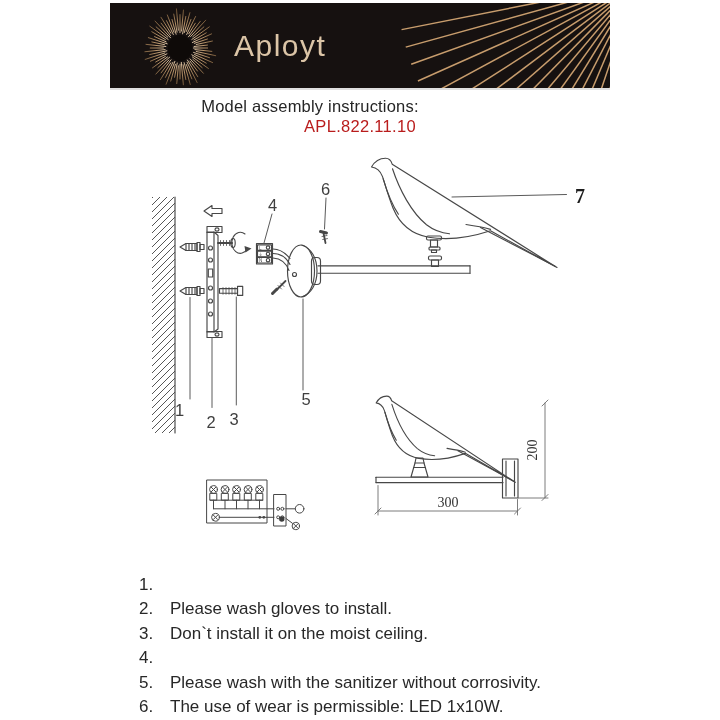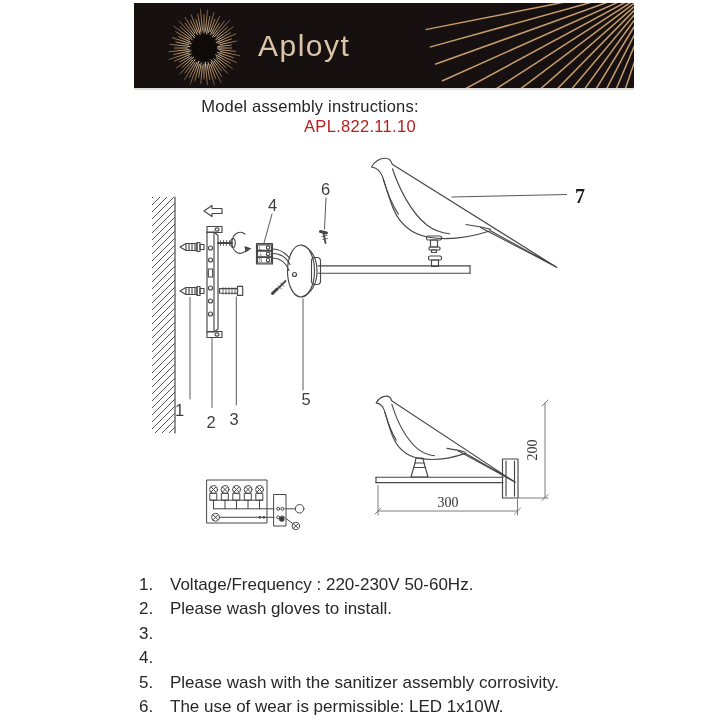--- a/index.html
+++ b/index.html
@@ -1,19 +1,19 @@
 <!DOCTYPE html>
 <html><head>
 <meta charset="utf-8">
 <style>
   html,body{margin:0;padding:0;}
   .page{position:relative;width:720px;height:720px;background:#ffffff;overflow:hidden;
         font-family:"Liberation Sans",sans-serif;}
   .banner{position:absolute;left:110px;top:3px;width:500px;height:85px;background:#161110;
-          overflow:hidden;box-shadow:0 2px 0 rgba(0,0,0,.12);margin-left:24px;}
+          overflow:hidden;box-shadow:0 2px 0 rgba(0,0,0,.12);}
   .banner-art{position:absolute;left:0;top:0;}
   .brand{position:absolute;left:124px;top:26px;font-size:30px;color:#dcc5a7;
          letter-spacing:1.5px;font-weight:400;}
   .doc-title{position:absolute;left:0;top:97px;width:620px;text-align:center;
              font-size:16.5px;color:#262626;letter-spacing:.2px;}
   .doc-model{position:absolute;left:0;top:117px;width:720px;text-align:center;
              font-size:16.5px;color:#b91c1c;letter-spacing:.3px;}
   .diagram{position:absolute;left:140px;top:150px;}
   .diagram text{font-family:"Liberation Sans",sans-serif;}
   .diagram .serif{font-family:"Liberation Serif",serif;}
@@ -367,35 +367,35 @@
         <circle cx="295.8" cy="526" r="3.7"></circle>
         <line x1="293.3" y1="523.5" x2="298.3" y2="528.5"></line>
         <line x1="293.3" y1="528.5" x2="298.3" y2="523.5"></line>
       </g>
     </g>
   </svg>
 
   <div class="instructions">
     <div class="inst-row">
       <span class="inst-num">1.</span>
-      <span class="inst-text">Voltage/Frequency : 220-230V 50-60Hz.</span>
     </div>
     <div class="inst-row">
       <span class="inst-num">2.</span>
       <span class="inst-text">Please wash gloves to install.</span>
     </div>
     <div class="inst-row">
       <span class="inst-num">3.</span>
+      <span class="inst-text">Don`t install it on the moist ceiling.</span>
     </div>
     <div class="inst-row">
       <span class="inst-num">4.</span>
     </div>
     <div class="inst-row">
       <span class="inst-num">5.</span>
-      <span class="inst-text">Please wash with the sanitizer assembly corrosivity.</span>
+      <span class="inst-text">Please wash with the sanitizer without corrosivity.</span>
     </div>
     <div class="inst-row">
       <span class="inst-num">6.</span>
       <span class="inst-text">The use of wear is permissible: LED 1x10W.</span>
     </div>
   </div>
 
 </div>
 
 </body></html>

